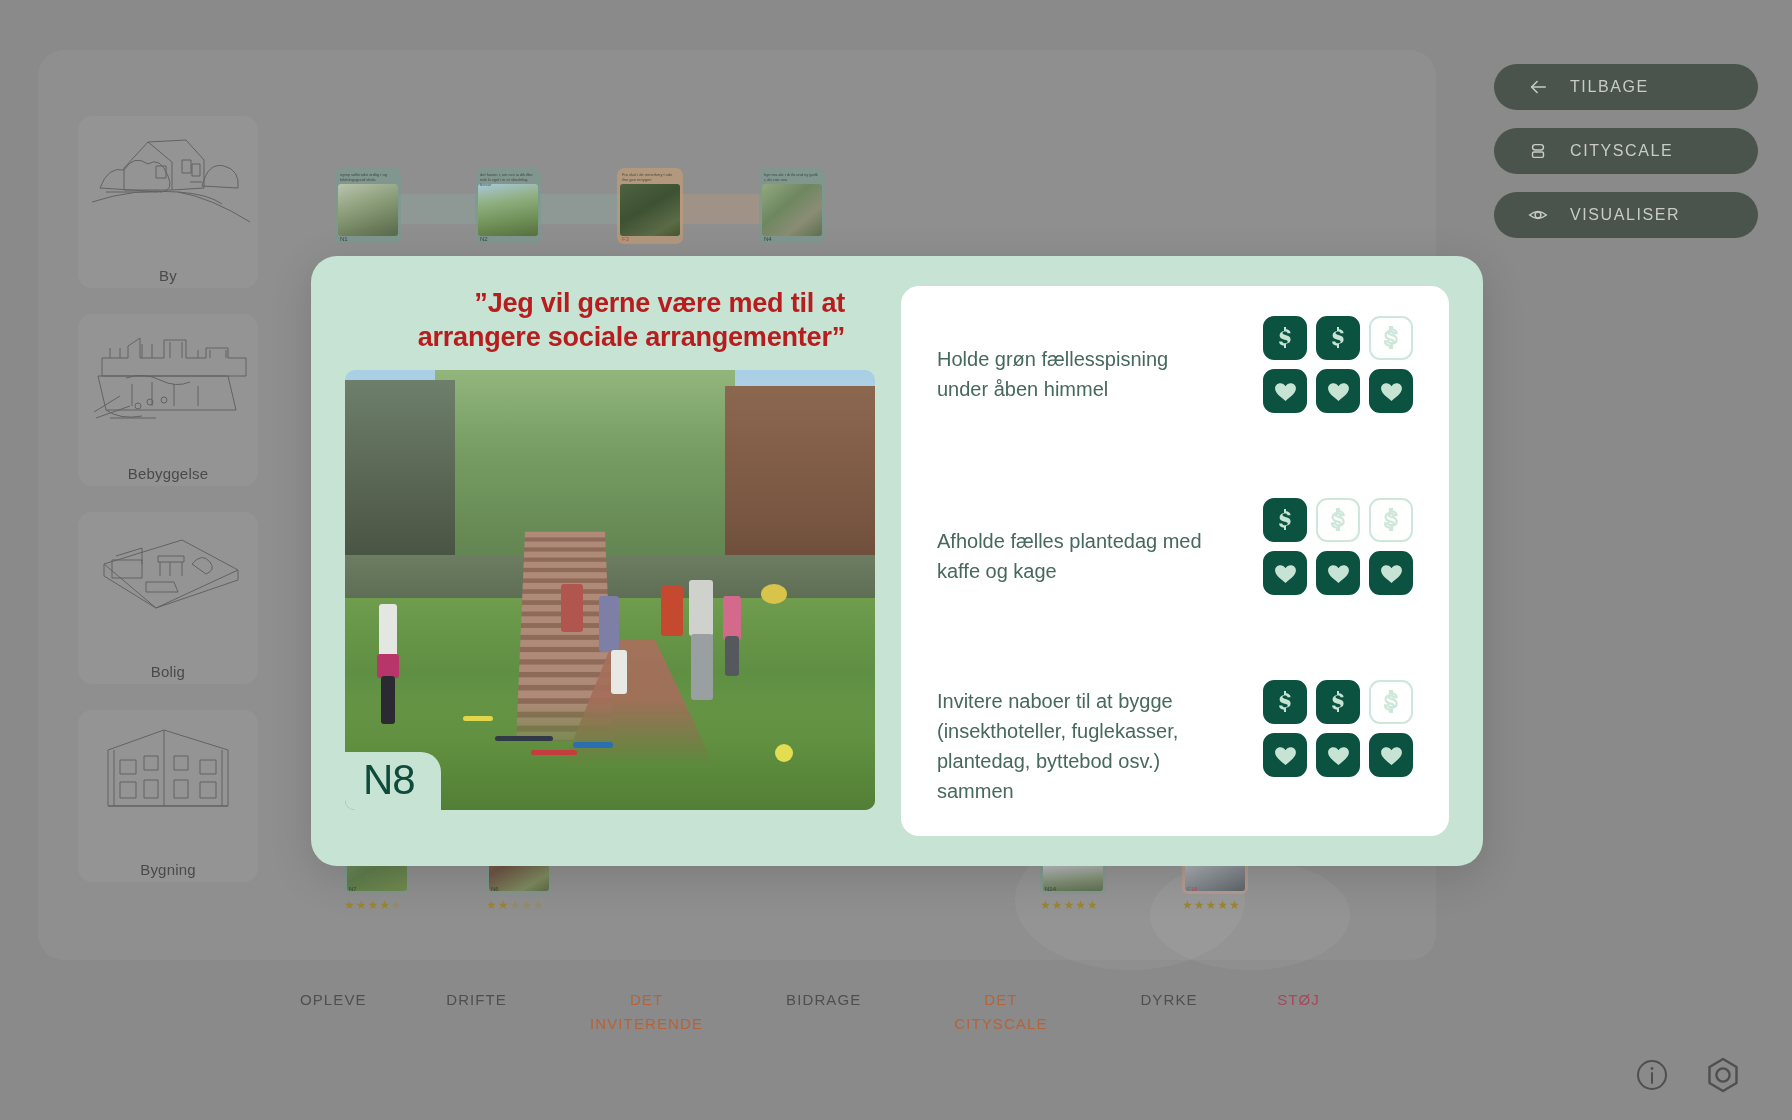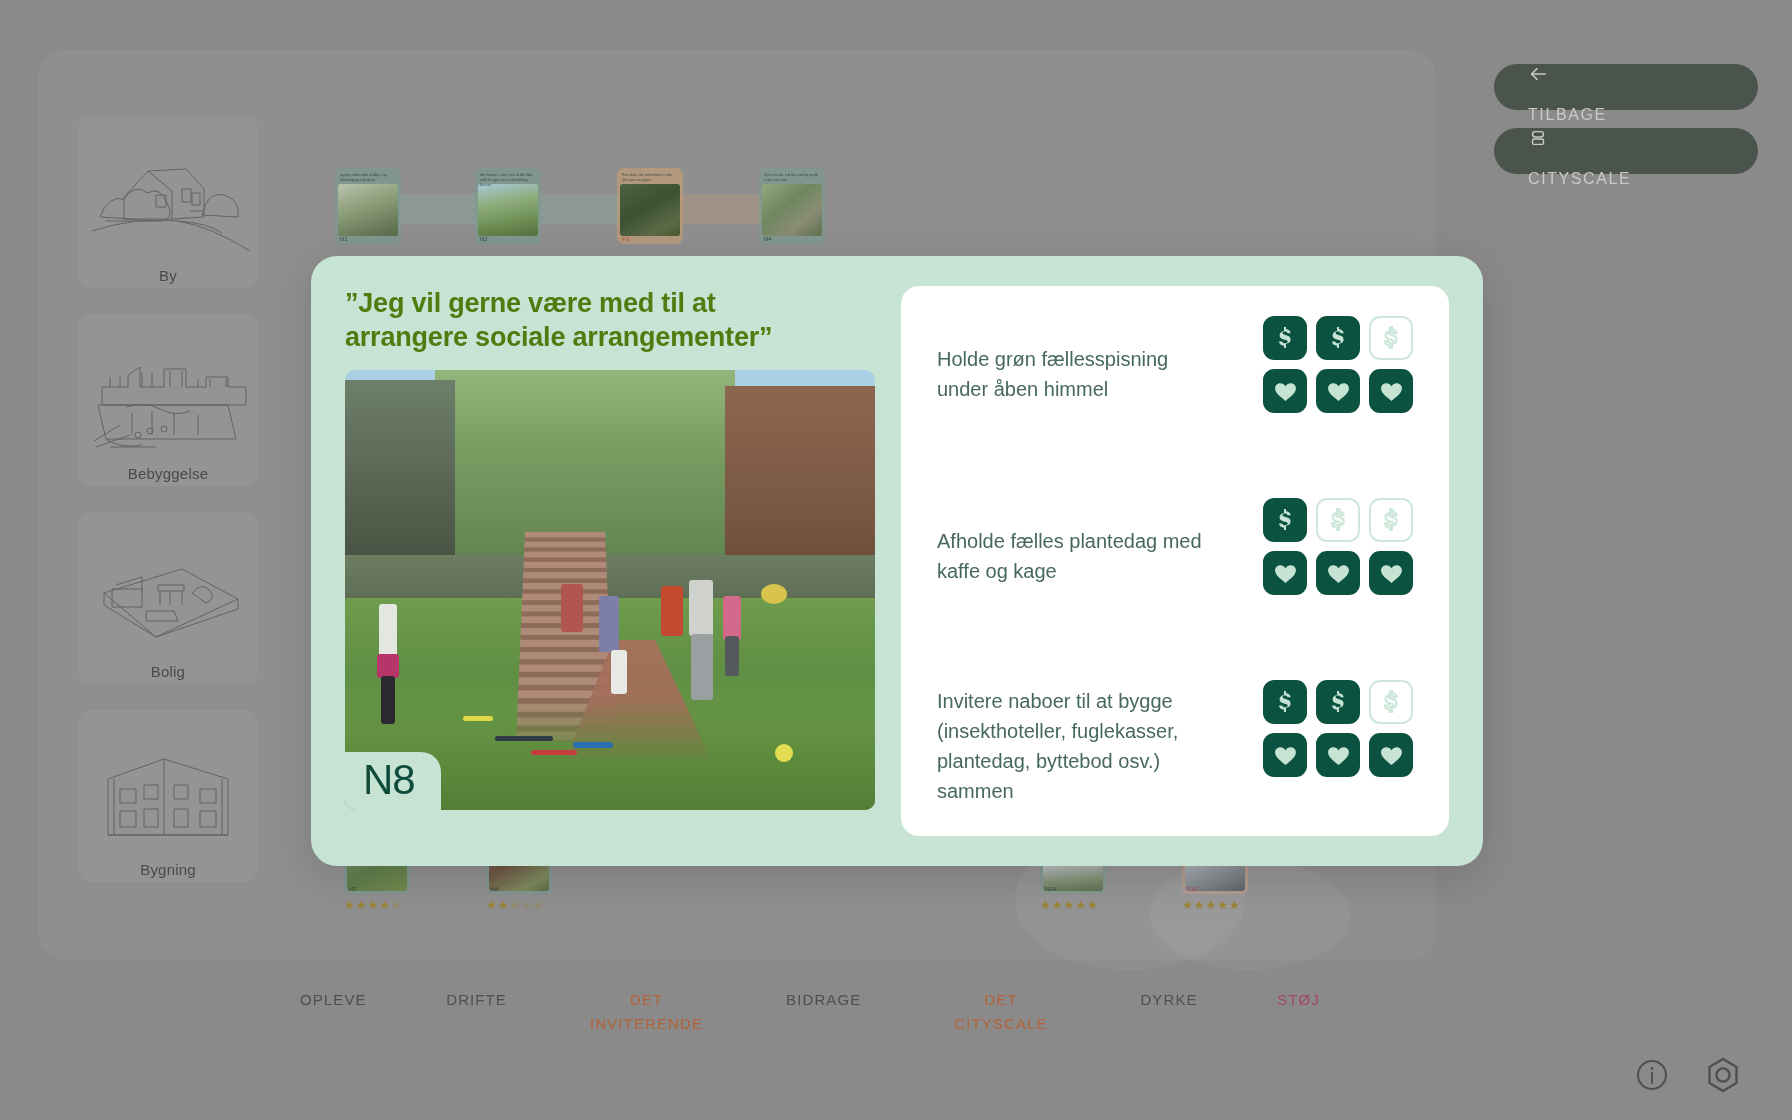--- a/index.html
+++ b/index.html
@@ -47,21 +47,21 @@
   }
   .scale-card {
     position: relative;
     width: 180px;
     height: 172px;
     background: rgba(255,255,255,0.05);
     border-radius: 14px;
     display: flex;
     flex-direction: column;
     align-items: center;
-    justify-content: flex-end;
+    justify-content: space-between;
     padding-bottom: 4px;
   }
   .scale-art { width: 164px; height: 118px; opacity: .55; }
   .scale-art svg { width: 100%; height: 100%; display: block; }
   .scale-label {
     margin-top: 4px;
     font-size: 15px;
     color: #4a4a4a;
     letter-spacing: .2px;
   }
@@ -207,26 +207,25 @@
     display: flex;
     flex-direction: column;
     gap: 18px;
   }
   .action-btn {
     width: 264px;
     height: 46px;
     border-radius: 23px;
     background: #4a534c;
     display: flex;
-    align-items: flex-start;
+    align-items: center;
     gap: 22px;
     padding-left: 34px;
     cursor: pointer;
     border: none;
-    flex-direction: column;
   }
   .action-btn .a-ico { width: 20px; height: 20px; flex: none; }
   .action-btn .a-ico svg { display: block; }
   .action-btn .a-label {
     font-size: 16px;
     letter-spacing: 1.6px;
     color: #c9cbc8;
   }
 
   
@@ -249,24 +248,25 @@
     width: 530px;
     position: relative;
     flex: none;
   }
   .quote {
     position: relative;
     z-index: 3;
     font-size: 27px;
     font-weight: bold;
     line-height: 34px;
-    color: #4d7c0f;
+    color: #b91c1c;
     letter-spacing: -.2px;
     max-width: 500px;
     padding-bottom: 10px;
+    text-align: right;
   }
   .photo-wrap {
     position: absolute;
     left: 0;
     top: 84px;
     width: 530px;
     height: 440px;
     border-radius: 10px;
     overflow: hidden;
     text-align: center;
@@ -541,20 +541,29 @@
       <button class="action-btn">
         <span class="a-ico">
           <svg viewBox="0 0 22 22" fill="none" stroke="#c9cbc8" stroke-width="1.6">
             <rect x="5" y="4" width="12" height="6" rx="3"></rect>
             <rect x="5" y="12" width="12" height="6" rx="1.4"></rect>
           </svg>
         </span>
         <span class="a-label">CITYSCALE</span>
       </button>
 
+      <button class="action-btn">
+        <span class="a-ico">
+          <svg viewBox="0 0 22 22" fill="none" stroke="#c9cbc8" stroke-width="1.6">
+            <path d="M1.8 11 Q11 3.4 20.2 11 Q11 18.6 1.8 11 Z"></path>
+            <circle cx="11" cy="11" r="3.2"></circle>
+          </svg>
+        </span>
+        <span class="a-label">VISUALISER</span>
+      </button>
     </div>
   </div>
 
   <div class="modal">
 
     <div class="modal-left">
 
       <div class="quote">”Jeg vil gerne være med til at arrangere sociale arrangementer”</div>
 
       <div class="photo-wrap">

